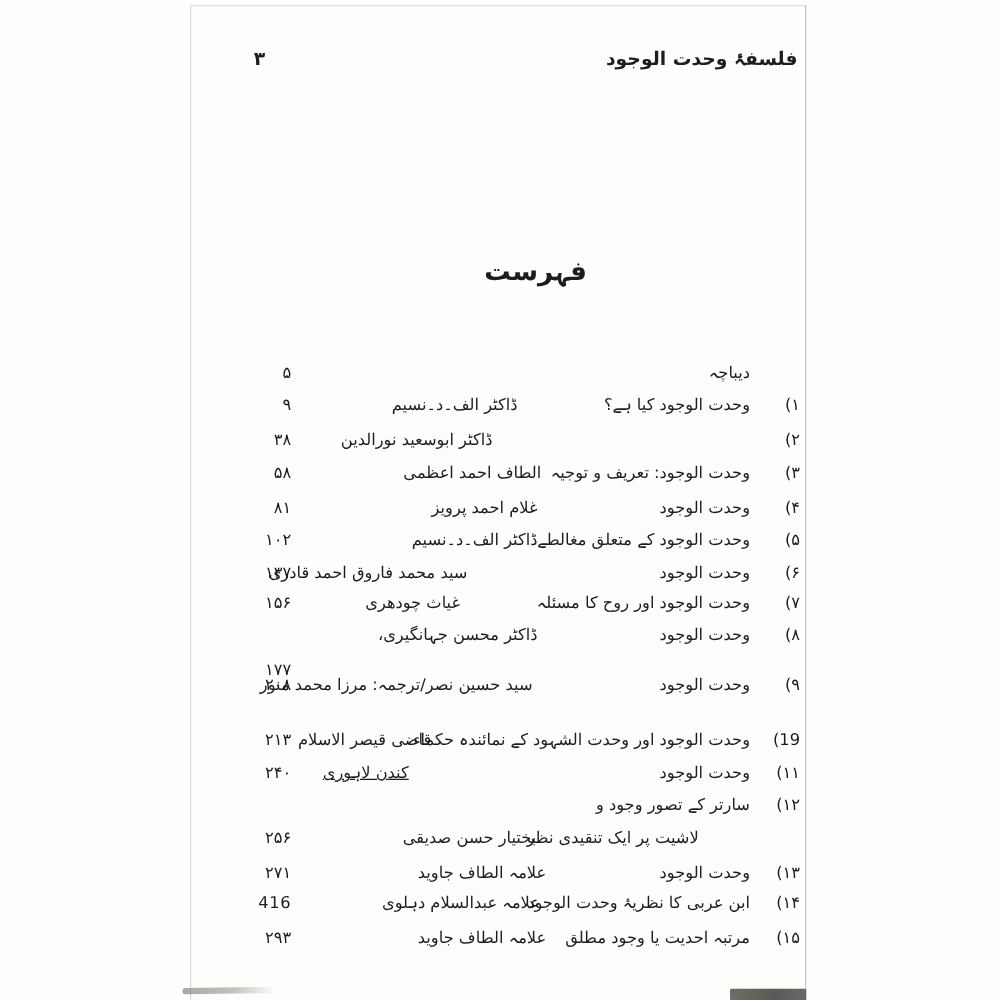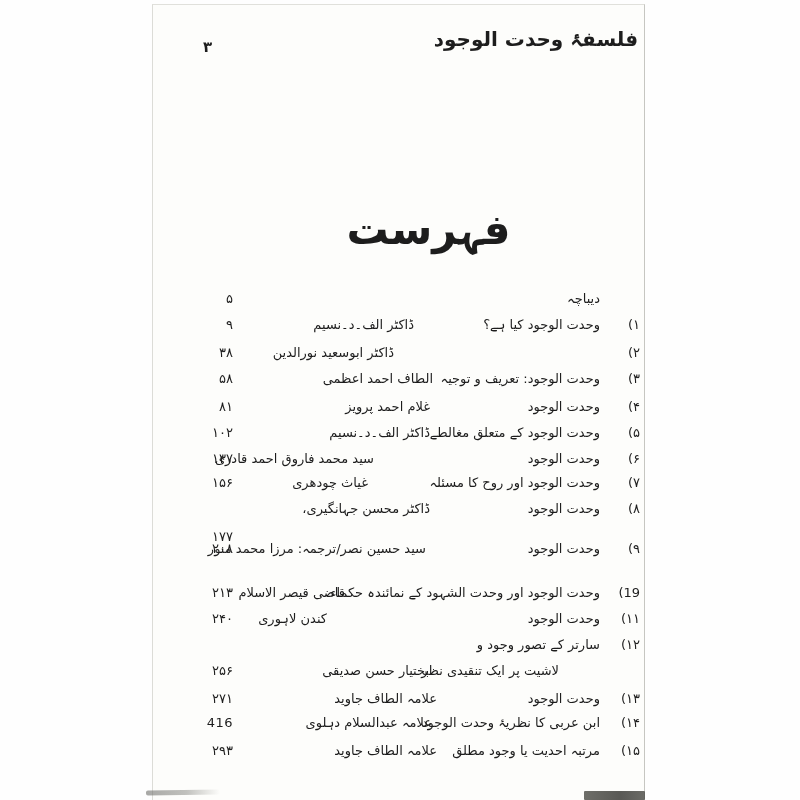--- a/index.html
+++ b/index.html
@@ -12,30 +12,30 @@
   .stage{position:relative;width:800px;height:800px;overflow:hidden;background:#fefefe;}
   
   .scan{
     position:absolute;left:152px;top:4px;width:491px;height:796px;
     background:#fdfdfb;
     border-left:1px solid #dcdcd7;
     border-top:1px solid #e0e0db;
     border-right:1px solid #c6c6c1;
   }
   .running-title{
-    position:absolute;top:22px;right:6px;
-    font-size:20px;font-weight:bold;direction:rtl;white-space:nowrap;
+    position:absolute;top:33px;right:6px;
+    font-size:15px;font-weight:bold;direction:rtl;white-space:nowrap;
   }
   .folio{
     position:absolute;top:33px;left:50px;
     font-size:15px;font-weight:bold;direction:rtl;
   }
   .toc-title{
     position:absolute;top:200px;left:80px;right:20px;
-    text-align:center;font-size:42px;font-weight:bold;direction:rtl;
+    text-align:center;font-size:21px;font-weight:bold;direction:rtl;
   }
   .toc-row{position:absolute;left:0;width:100%;height:22px;}
   .cell{
     position:absolute;top:0;white-space:nowrap;direction:rtl;
     font-size:13px;line-height:20px;
   }
   .cell.no{right:4px;}
   .cell.title{right:44px;}
   .cell.title2{right:85px;}
   .cell.pageno{left:20px;width:60px;text-align:right;letter-spacing:.5px;}
@@ -126,21 +126,21 @@
           <span class="cell no">۹)</span>
         </div>
         <div class="toc-row" style="top: 578px;">
           <span class="cell pageno">۲۱۳</span>
           <span class="cell author" style="right: 299px;">قاضی قیصر الاسلام</span>
           <span class="cell title">وحدت الوجود اور وحدت الشہود کے نمائندہ حکماء</span>
           <span class="cell no">19)</span>
         </div>
         <div class="toc-row" style="top: 604px;">
           <span class="cell pageno">۲۴۰</span>
-          <span class="cell author" style="right: 317px;">کندن لاہوری</span>
+          <span class="cell author" style="right: 317px; text-decoration: underline;">کندن لاہوری</span>
           <span class="cell title">وحدت الوجود</span>
           <span class="cell no">۱۱)</span>
         </div>
         <div class="toc-row" style="top: 630px;">
           <span class="cell title">سارتر کے تصور وجود و</span>
           <span class="cell no">۱۲)</span>
         </div>
         <div class="toc-row" style="top: 656px;">
           <span class="cell pageno">۲۵۶</span>
           <span class="cell author" style="right: 215px;">بختیار حسن صدیقی</span>

